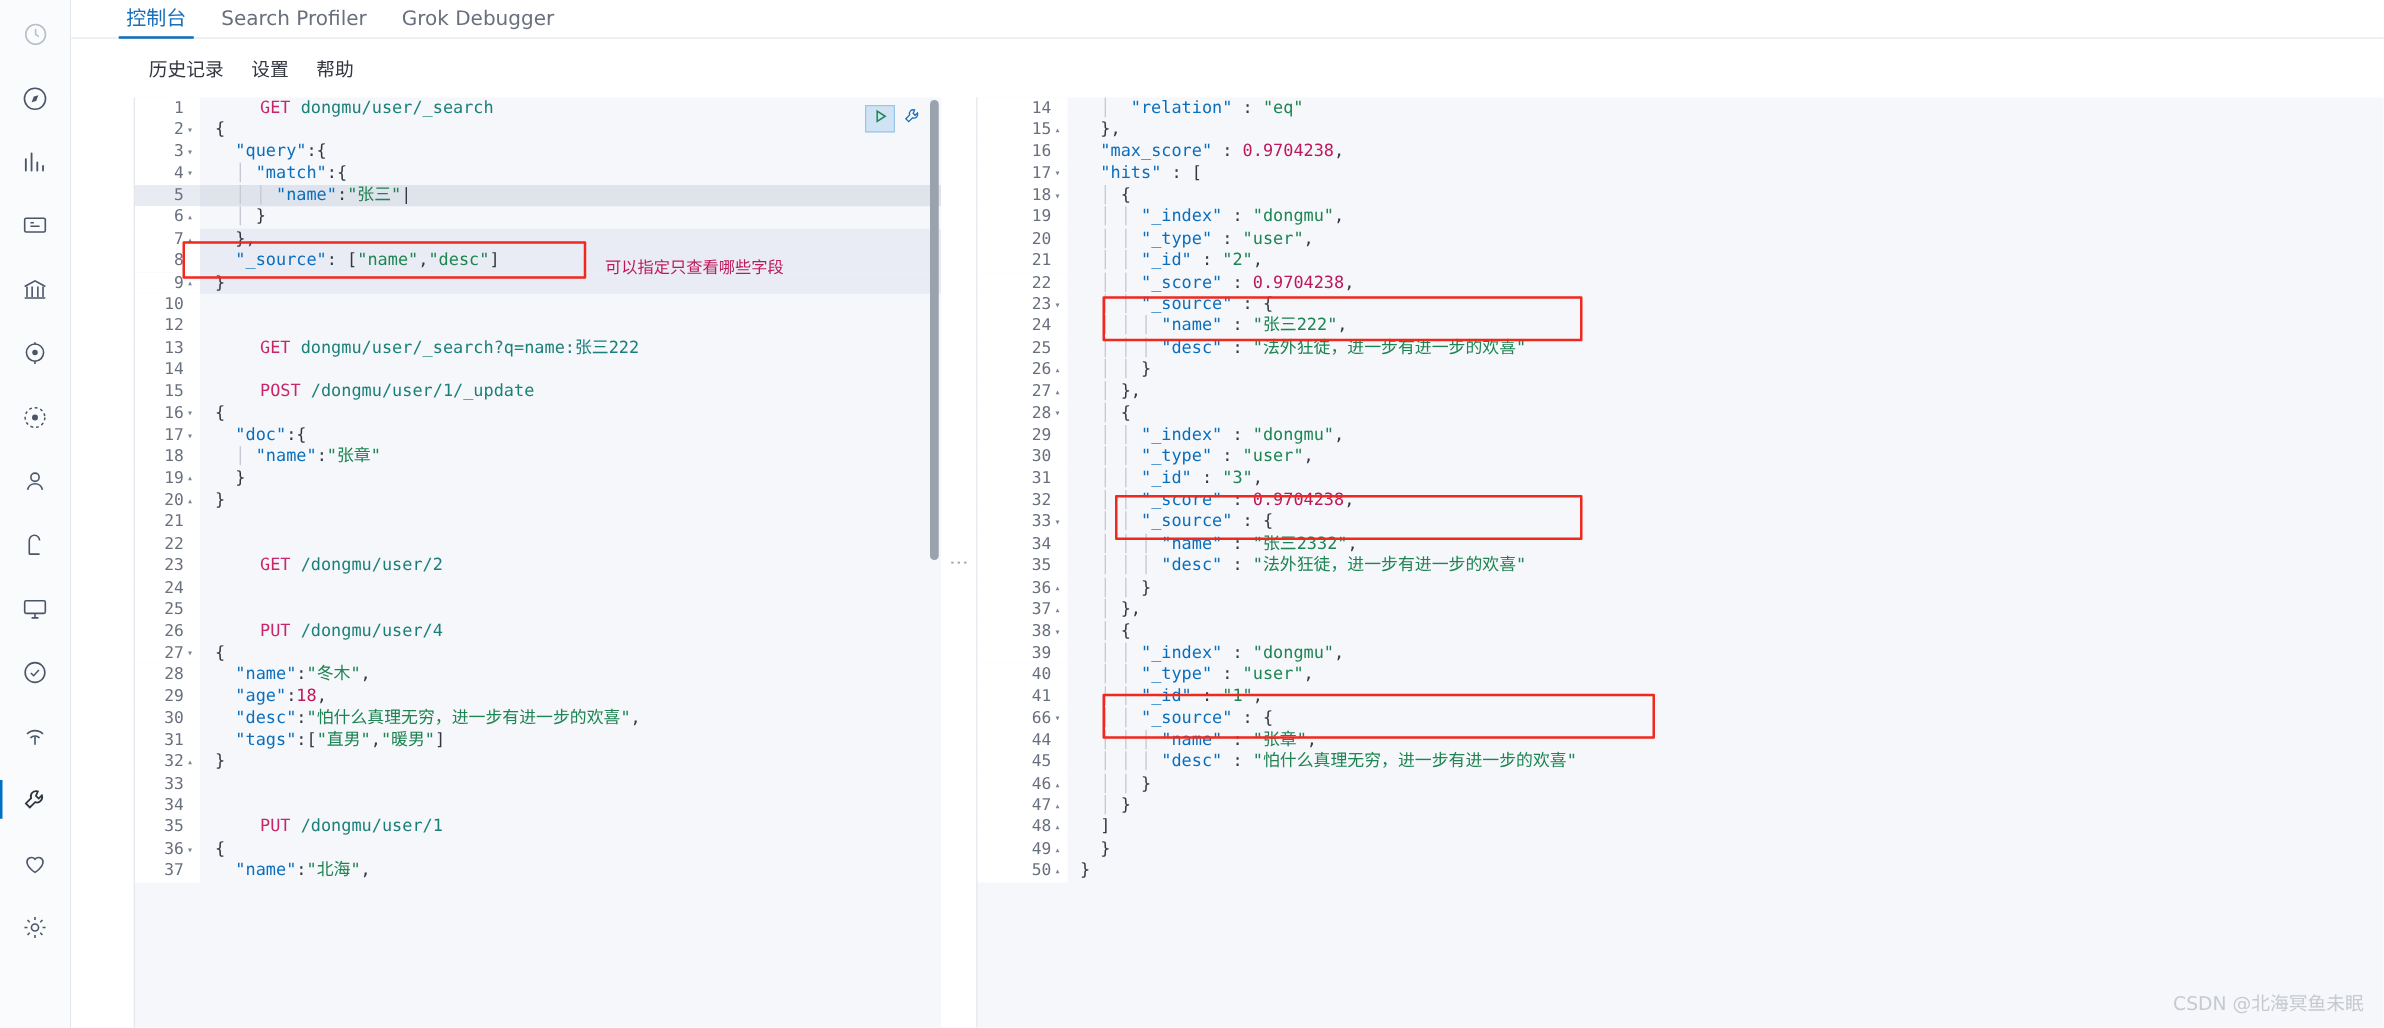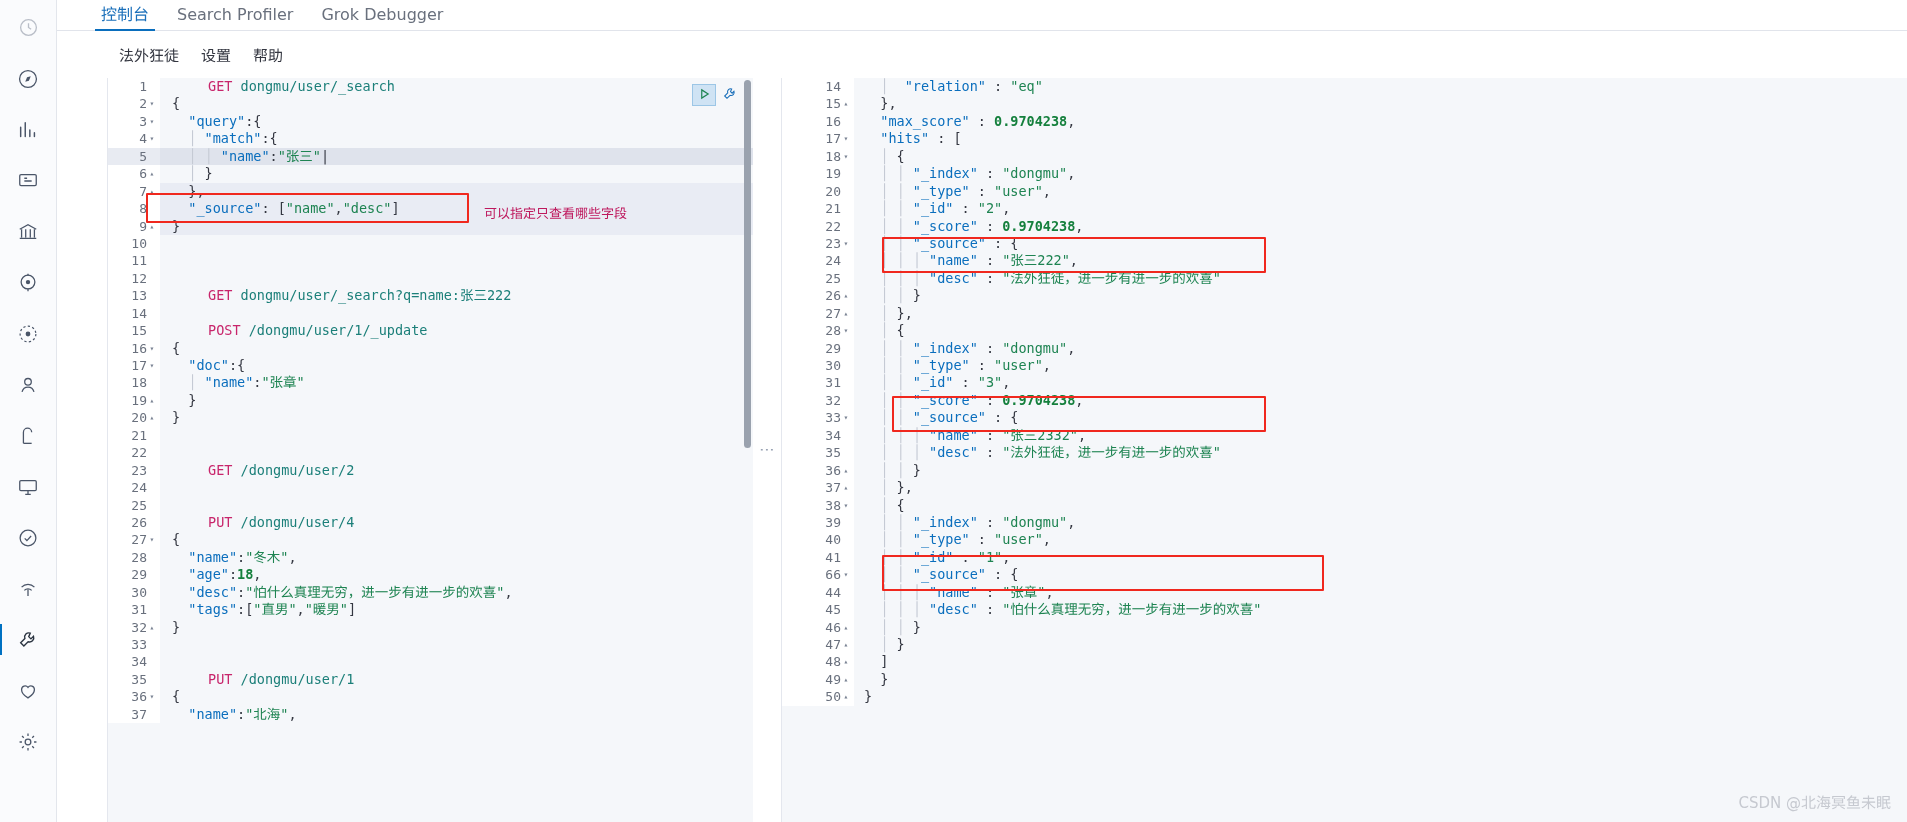--- a/index.html
+++ b/index.html
@@ -99,21 +99,21 @@
   .row-hl{background:#dfe3ec;}
   .row-hl .gutter{background:#e8ebf2;}
   .row-dim{background:#e9ecf4;}
   .row-dim .gutter{background:#fff;}
 
   
   .k-method{color:#c8256b;margin-left:36px;}
   .k-url{color:#1b7f79;}
   .k-key{color:#0a6ebd;}
   .k-str{color:#1e8452;}
-  .k-num{color:#15803d;font-weight:bold;}
+  .k-num{color:#be185d;}
   .k-punct{color:#343741;}
   .k-indent{color:#c5cad4;}
 
   
   .run-actions{
     position:absolute;top:6px;right:12px;display:flex;align-items:center;gap:3px;z-index:6;
   }
   .run-btn{
     width:24px;height:22px;border:1px solid #9cc6e6;background:#cfe3f4;
     display:flex;align-items:center;justify-content:center;cursor:pointer;box-sizing:border-box;
@@ -270,40 +270,39 @@
 
   <div class="main">
 
     <div class="tabbar">
       <div class="tab active">控制台</div>
       <div class="tab">Search Profiler</div>
       <div class="tab">Grok Debugger</div>
     </div>
 
     <div class="submenu">
-      <div class="submenu-item">法外狂徒</div>
+      <div class="submenu-item">历史记录</div>
       <div class="submenu-item">设置</div>
       <div class="submenu-item">帮助</div>
     </div>
 
     <div class="console">
 
       <div class="pane pane-left">
         <div class="editor" id="editor-left">
             <div class="code-row"><div class="gutter"><span class="lineno">1</span><span class="fold"></span></div><div class="code"><span class="k-method">GET </span><span class="k-url">dongmu/user/_search</span></div></div>
             <div class="code-row"><div class="gutter"><span class="lineno">2</span><span class="fold">▾</span></div><div class="code"><span class="k-punct">{</span></div></div>
             <div class="code-row"><div class="gutter"><span class="lineno">3</span><span class="fold">▾</span></div><div class="code"><span class="k-punct">  </span><span class="k-key">"query"</span><span class="k-punct">:{</span></div></div>
             <div class="code-row"><div class="gutter"><span class="lineno">4</span><span class="fold">▾</span></div><div class="code"><span class="k-punct">  </span><span class="k-indent">│ </span><span class="k-key">"match"</span><span class="k-punct">:{</span></div></div>
             <div class="code-row row-hl"><div class="gutter"><span class="lineno">5</span><span class="fold"></span></div><div class="code"><span class="k-punct">  </span><span class="k-indent">│ │ </span><span class="k-key">"name"</span><span class="k-punct">:</span><span class="k-str">"张三"</span><span class="k-punct">|</span></div></div>
             <div class="code-row"><div class="gutter"><span class="lineno">6</span><span class="fold">▴</span></div><div class="code"><span class="k-punct">  </span><span class="k-indent">│ </span><span class="k-punct">}</span></div></div>
             <div class="code-row row-dim"><div class="gutter"><span class="lineno">7</span><span class="fold">▴</span></div><div class="code"><span class="k-punct">  },</span></div></div>
             <div class="code-row row-dim"><div class="gutter"><span class="lineno">8</span><span class="fold"></span></div><div class="code"><span class="k-punct">  </span><span class="k-key">"_source"</span><span class="k-punct">: [</span><span class="k-str">"name"</span><span class="k-punct">,</span><span class="k-str">"desc"</span><span class="k-punct">]</span></div></div>
             <div class="code-row row-dim"><div class="gutter"><span class="lineno">9</span><span class="fold">▴</span></div><div class="code"><span class="k-punct">}</span></div></div>
             <div class="code-row"><div class="gutter"><span class="lineno">10</span><span class="fold"></span></div><div class="code"></div></div>
-            <div class="code-row"><div class="gutter"><span class="lineno">11</span><span class="fold"></span></div><div class="code"></div></div>
             <div class="code-row"><div class="gutter"><span class="lineno">12</span><span class="fold"></span></div><div class="code"></div></div>
             <div class="code-row"><div class="gutter"><span class="lineno">13</span><span class="fold"></span></div><div class="code"><span class="k-method">GET </span><span class="k-url">dongmu/user/_search?q=name:张三222</span></div></div>
             <div class="code-row"><div class="gutter"><span class="lineno">14</span><span class="fold"></span></div><div class="code"></div></div>
             <div class="code-row"><div class="gutter"><span class="lineno">15</span><span class="fold"></span></div><div class="code"><span class="k-method">POST </span><span class="k-url">/dongmu/user/1/_update</span></div></div>
             <div class="code-row"><div class="gutter"><span class="lineno">16</span><span class="fold">▾</span></div><div class="code"><span class="k-punct">{</span></div></div>
             <div class="code-row"><div class="gutter"><span class="lineno">17</span><span class="fold">▾</span></div><div class="code"><span class="k-punct">  </span><span class="k-key">"doc"</span><span class="k-punct">:{</span></div></div>
             <div class="code-row"><div class="gutter"><span class="lineno">18</span><span class="fold"></span></div><div class="code"><span class="k-punct">  </span><span class="k-indent">│ </span><span class="k-key">"name"</span><span class="k-punct">:</span><span class="k-str">"张章"</span></div></div>
             <div class="code-row"><div class="gutter"><span class="lineno">19</span><span class="fold">▴</span></div><div class="code"><span class="k-punct">  }</span></div></div>
             <div class="code-row"><div class="gutter"><span class="lineno">20</span><span class="fold">▴</span></div><div class="code"><span class="k-punct">}</span></div></div>
             <div class="code-row"><div class="gutter"><span class="lineno">21</span><span class="fold"></span></div><div class="code"></div></div>

